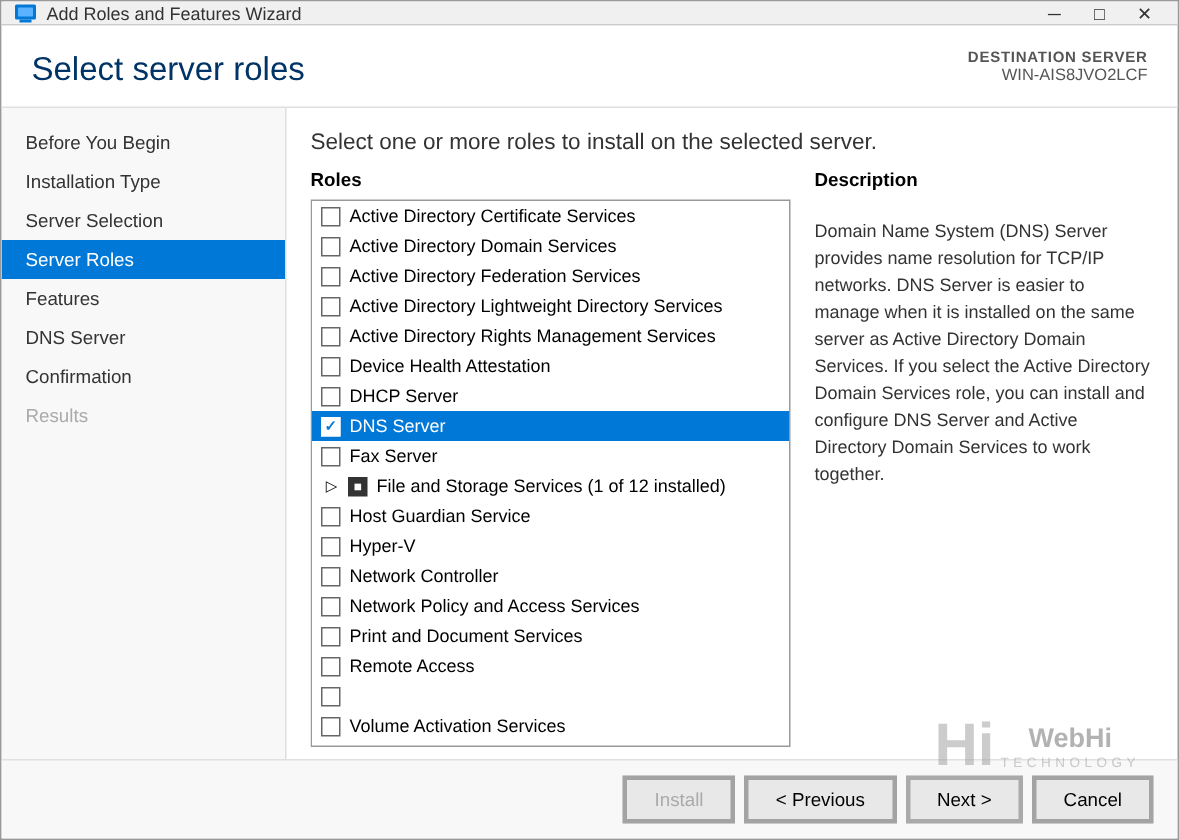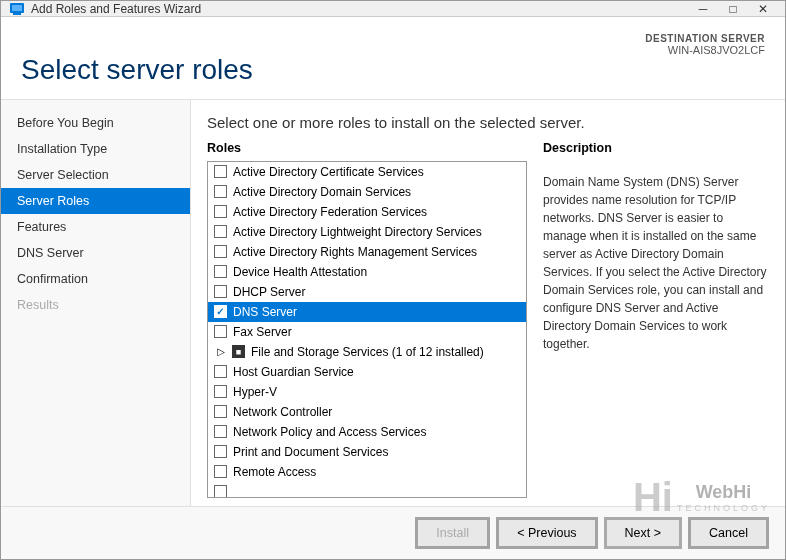--- a/index.html
+++ b/index.html
@@ -69,25 +69,24 @@
     .header-section {
       background: #fff;
       padding: 16px 20px 12px 20px;
       border-bottom: 1px solid #e0e0e0;
       display: flex;
       align-items: flex-start;
       justify-content: space-between;
       flex-shrink: 0;
     }
     .page-title {
-      font-size: 28px;
+      font-size: 22px;
       font-weight: 300;
       color: #003366;
       line-height: 1.2;
-      margin-top: 20px;
     }
     .destination-server {
       text-align: right;
       font-size: 11px;
       color: #555;
     }
     .destination-server .label {
       font-weight: 600;
       color: #555;
       font-size: 10px;
@@ -433,21 +432,21 @@
 
       <div class="footer">
         <button class="footer-btn disabled">Install</button>
         <button class="footer-btn">&lt; Previous</button>
         <button class="footer-btn primary">Next &gt;</button>
         <button class="footer-btn">Cancel</button>
       </div>
     </div>
   </div>
 
-  <div class="watermark" style="position:fixed; bottom:40px; right:16px; pointer-events:none; opacity:0.5; text-align:center;">
+  <div class="watermark" style="position:fixed; bottom:40px; right:26px; pointer-events:none; opacity:0.5; text-align:center;">
     <div style="display:flex; align-items:center; gap:4px;">
       <span style="font-size:40px; font-weight:bold; color:#999;">Hi</span>
       <div>
         <div style="font-size:18px; font-weight:bold; color:#666;">WebHi</div>
         <div style="font-size:9px; letter-spacing:3px; color:#999;">TECHNOLOGY</div>
       </div>
     </div>
   </div>
 </div>
 

